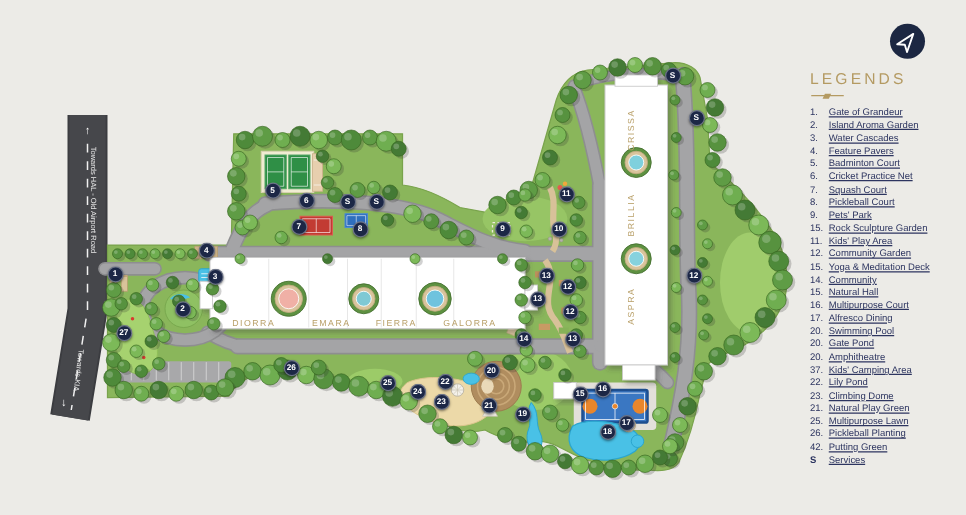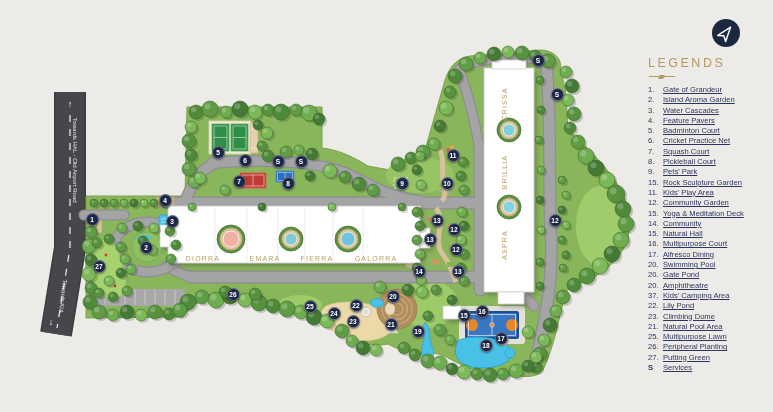--- a/index.html
+++ b/index.html
@@ -974,32 +974,32 @@
         <div class="legend-row">
           <span class="l-num">22.</span>
           <span class="l-label">Lily Pond</span>
         </div>
         <div class="legend-row">
           <span class="l-num">23.</span>
           <span class="l-label">Climbing Dome</span>
         </div>
         <div class="legend-row">
           <span class="l-num">21.</span>
-          <span class="l-label">Natural Pool Area</span>
+          <span class="l-label">Natural Play Green</span>
         </div>
         <div class="legend-row">
           <span class="l-num">25.</span>
           <span class="l-label">Multipurpose Lawn</span>
         </div>
         <div class="legend-row">
           <span class="l-num">26.</span>
-          <span class="l-label">Peripheral Planting</span>
-        </div>
-        <div class="legend-row">
-          <span class="l-num">27.</span>
+          <span class="l-label">Pickleball Planting</span>
+        </div>
+        <div class="legend-row">
+          <span class="l-num">42.</span>
           <span class="l-label">Putting Green</span>
         </div>
         <div class="legend-row l-s">
           <span class="l-num">S</span>
           <span class="l-label">Services</span>
         </div>
       </div>
   </aside>
 
 </div>

